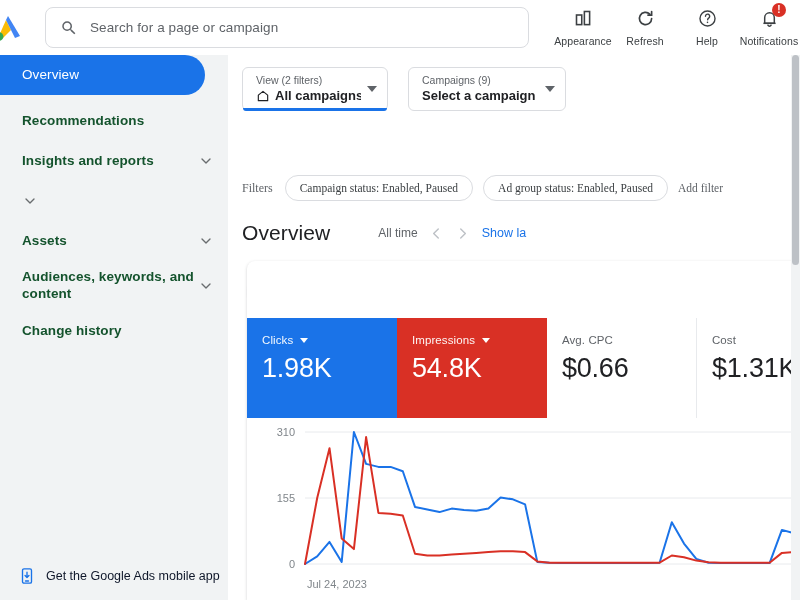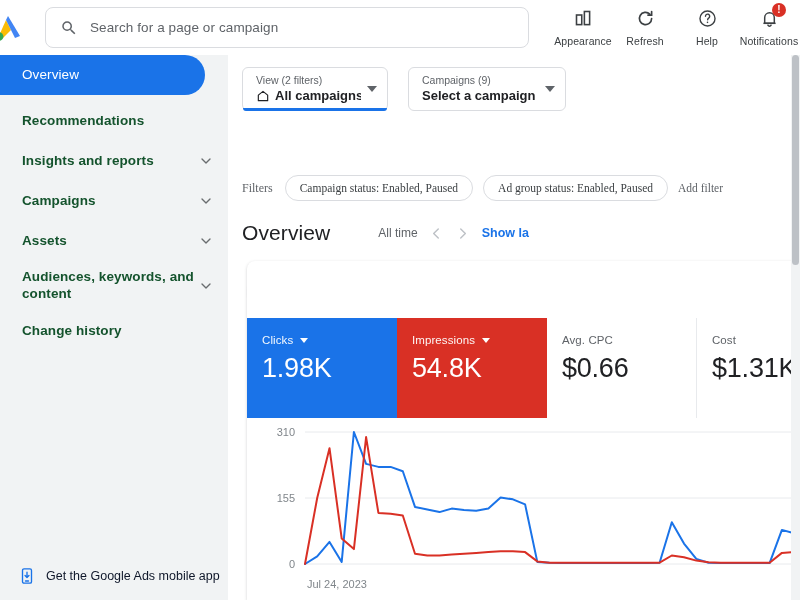--- a/index.html
+++ b/index.html
@@ -159,21 +159,21 @@
   .daterange {
     margin-left: 10px; height: 32px;
     border: 1px solid #dadce0; border-radius: 5px;
     display: flex; align-items: center; padding: 0 8px 0 13px;
     font-size: 12.5px; color: #202124; cursor: pointer; background: #fff;
     white-space: nowrap;
   }
   .caret-sm { width: 0; height: 0; border-left: 4.5px solid transparent; border-right: 4.5px solid transparent; border-top: 5.5px solid #5f6368; margin-left: 14px; }
   .navarrow { width: 26px; height: 26px; display:flex; align-items:center; justify-content:center; cursor:pointer; }
   .nav-grp { display: flex; margin-left: 6px; }
-  .showlast { font-size: 12.5px; color: #1a73e8; margin-left: 6px; cursor: pointer; white-space: nowrap; font-weight: bold; }
+  .showlast { font-size: 12.5px; color: #1a73e8; margin-left: 6px; cursor: pointer; white-space: nowrap; }
 
   
   .new-campaign {
     position: absolute; left: 20px; top: 216px;
     height: 40px; background: #1a73e8;
     border-radius: 20px; display: flex; align-items: center;
     padding: 0 22px 0 16px; cursor: pointer;
     box-shadow: 0 1px 2px rgba(60,64,67,.3);
   }
   .plus-ico { width: 20px; height: 20px; margin-right: 10px; flex: 0 0 20px; }
@@ -319,21 +319,20 @@
   <div class="nav-item">
     <span class="nav-label">Insights and reports</span>
     <span class="nav-chev">
       <svg viewBox="0 0 24 24" width="16" height="16" fill="none" stroke="#3c4043" stroke-width="2" stroke-linecap="round" stroke-linejoin="round">
           <path d="M6 9l6 6 6-6"></path>
         </svg>
     </span>
   </div>
 
   <div class="nav-item">
-    <span class="nav-label">Campaigns</span>
     <span class="nav-chev">
       <svg viewBox="0 0 24 24" width="16" height="16" fill="none" stroke="#3c4043" stroke-width="2" stroke-linecap="round" stroke-linejoin="round">
           <path d="M6 9l6 6 6-6"></path>
         </svg>
     </span>
   </div>
 
   <div class="nav-item">
     <span class="nav-label">Assets</span>
     <span class="nav-chev">

